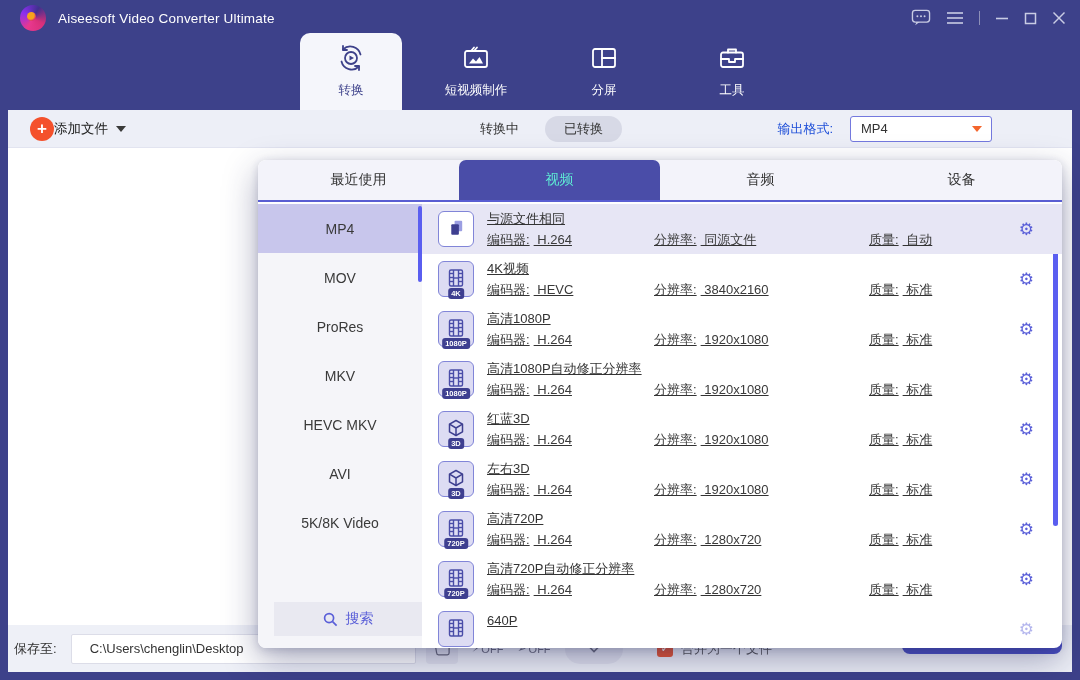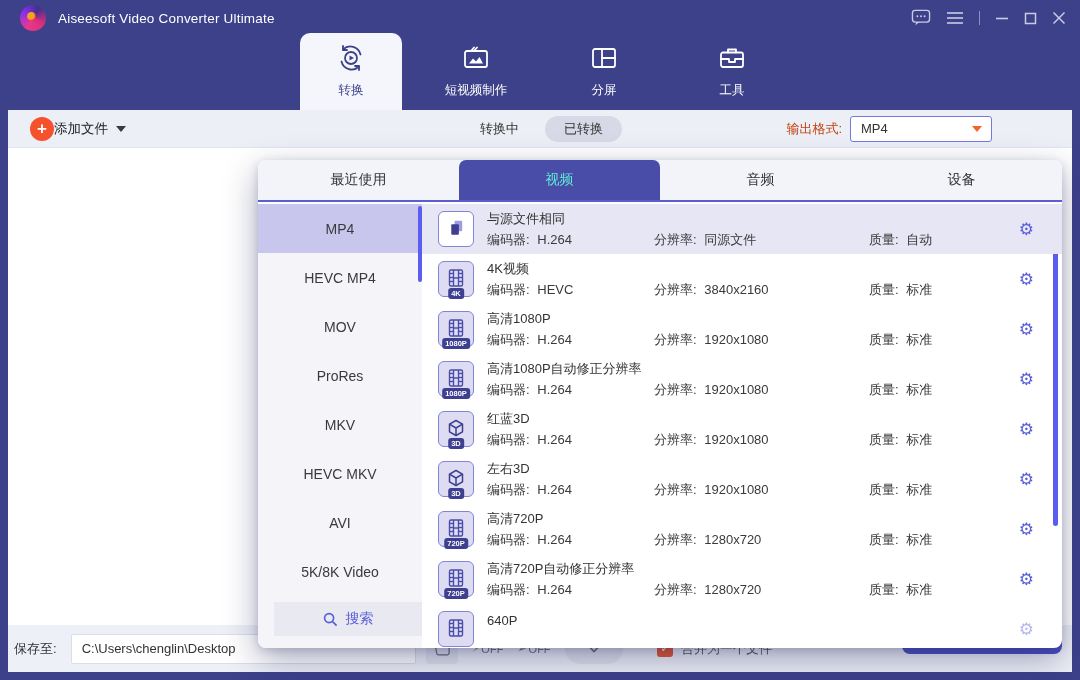--- a/index.html
+++ b/index.html
@@ -34,30 +34,30 @@
   .frame { position:absolute; left:8px; right:8px; top:110px; bottom:8px; background:#fff; overflow:hidden; }
 
   .toolbar { position:absolute; left:0; right:0; top:0; height:38px; background:#edeff7; border-bottom:1px solid #e2e4f0;
              display:flex; align-items:center; }
   .add-circle { width:24px; height:24px; border-radius:50%; background:#f4512c; color:#fff; font-size:17px; font-weight:bold;
                 display:flex; align-items:center; justify-content:center; margin-left:22px; line-height:1; }
   .add-label { font-size:13.5px; color:#222; }
   .caret-dn { width:0; height:0; border-left:5px solid transparent; border-right:5px solid transparent; border-top:6px solid #3a3a3a; margin-left:8px; }
   .filter-converting { position:absolute; left:472px; color:#333; }
   .filter-converted { position:absolute; left:537px; background:#d7d9e6; border-radius:13px; padding:4px 19px; color:#333; }
-  .fmt-label { position:absolute; right:230px; color:#c2410c; }
+  .fmt-label { position:absolute; right:239px; color:#1d4ed8; }
   .fmt-select { position:absolute; right:80px; width:142px; height:26px; background:#fff; border:1px solid #7479de; border-radius:3px;
                 display:flex; align-items:center; padding-left:10px; color:#333; }
   .fmt-select .sel-caret { position:absolute; right:9px; width:0; height:0; border-left:5px solid transparent; border-right:5px solid transparent; border-top:6px solid #f4652c; }
 
   
   .bottombar { position:absolute; left:0; right:0; bottom:0; height:47px; background:#eef0f7; display:flex; align-items:center; }
   .save-label { margin-left:6px; color:#333; }
   .save-input { margin-left:14px; width:345px; height:30px; background:#fff; border:1px solid #dcdde8; border-radius:2px;
-                padding:0 10px; font-size:13px; color:#333; font-family:inherit; }
+                padding:0 18px; font-size:13px; color:#333; font-family:inherit; }
   .mini-btn { width:32px; height:30px; background:#e2e3ee; border-radius:4px; margin-left:10px; display:flex; align-items:center; justify-content:center; color:#6a6a7a; }
   .toggle { margin-left:14px; color:#6a6a7a; font-size:11px; display:flex; align-items:center; gap:2px; }
   .pill-btn { margin-left:14px; width:58px; height:30px; background:#e2e3ee; border-radius:15px; display:flex; align-items:center; justify-content:center; color:#6a6a7a; }
   .merge-box { position:absolute; right:300px; display:flex; align-items:center; gap:8px; color:#555; }
   .merge-check { width:16px; height:16px; border-radius:3px; background:#e8542f; color:#fff; font-size:11px; display:flex; align-items:center; justify-content:center; }
   .convert-all { position:absolute; right:10px; top:-9px; width:160px; height:38px; background:#4a4fc4; color:#fff; font-size:14px;
                  border:none; border-radius:8px; display:flex; align-items:center; justify-content:center; }
 
   
   .popup { position:absolute; left:258px; top:160px; width:804px; height:488px; background:#fff; border-radius:8px; z-index:50;
@@ -66,21 +66,21 @@
   .p-tab { width:201px; display:flex; align-items:center; justify-content:center; font-size:14px; color:#333; }
   .p-tab.active { background:#4a4da8; color:#5eead4; border-radius:7px 7px 0 0; }
   .p-body { position:absolute; top:44px; left:0; right:0; bottom:0; display:flex; }
 
   .p-side { width:164px; background:#f5f5f9; position:relative; flex-shrink:0; }
   .side-item { height:49px; display:flex; align-items:center; justify-content:center; font-size:14px; color:#3a3a3a; }
   .side-item.selected { background:#c8c6ec; }
   .side-search { position:absolute; left:16px; right:0; bottom:12px; height:34px; background:#e9e9f1; display:flex; align-items:center; justify-content:center; gap:8px; color:#5a5fd8; font-size:14px; }
   .side-thumb { position:absolute; right:0; top:2px; width:4px; height:76px; background:#5a5ef0; border-radius:2px; }
 
-  .p-list { flex:1; position:relative; overflow:hidden; }
+  .p-list { flex:1; position:relative; overflow:hidden;text-decoration:underline; }
   .list-thumb { position:absolute; right:4px; top:4px; width:5px; height:318px; background:#5a5ef0; border-radius:3px; }
   .row { height:50px; display:flex; align-items:center; padding-left:16px; position:relative; }
   .row.selected { background:#e7e6f5; }
   .row-icon { width:36px; height:36px; border:1.5px solid #8185d8; border-radius:6px; background:#dddcf3; position:relative;
               display:flex; align-items:center; justify-content:center; flex-shrink:0; }
   .row-icon.copy-style { background:#fff; }
   .ri-badge { position:absolute; bottom:-3px; left:50%; transform:translateX(-50%); background:#3e3f90; color:#fff;
               font-size:7.5px; font-weight:bold; border-radius:3px; padding:1px 3px; line-height:1.2; white-space:nowrap; }
   .ri-badge:empty { display:none; }
   .row-main { margin-left:13px; flex:1; display:flex; flex-direction:column; justify-content:center; gap:3px; min-width:0; }
@@ -226,23 +226,20 @@
         <span>设备</span>
       </div>
     </div>
   <div class="p-body">
     <div class="p-side">
       <div id="side-items">
           <div class="side-item selected">
             <span>MP4</span>
           </div>
           <div class="side-item">
-            <span>HEVC MP4</span>
-          </div>
-          <div class="side-item">
             <span>MOV</span>
           </div>
           <div class="side-item">
             <span>ProRes</span>
           </div>
           <div class="side-item">
             <span>MKV</span>
           </div>
           <div class="side-item">
             <span>HEVC MKV</span>

